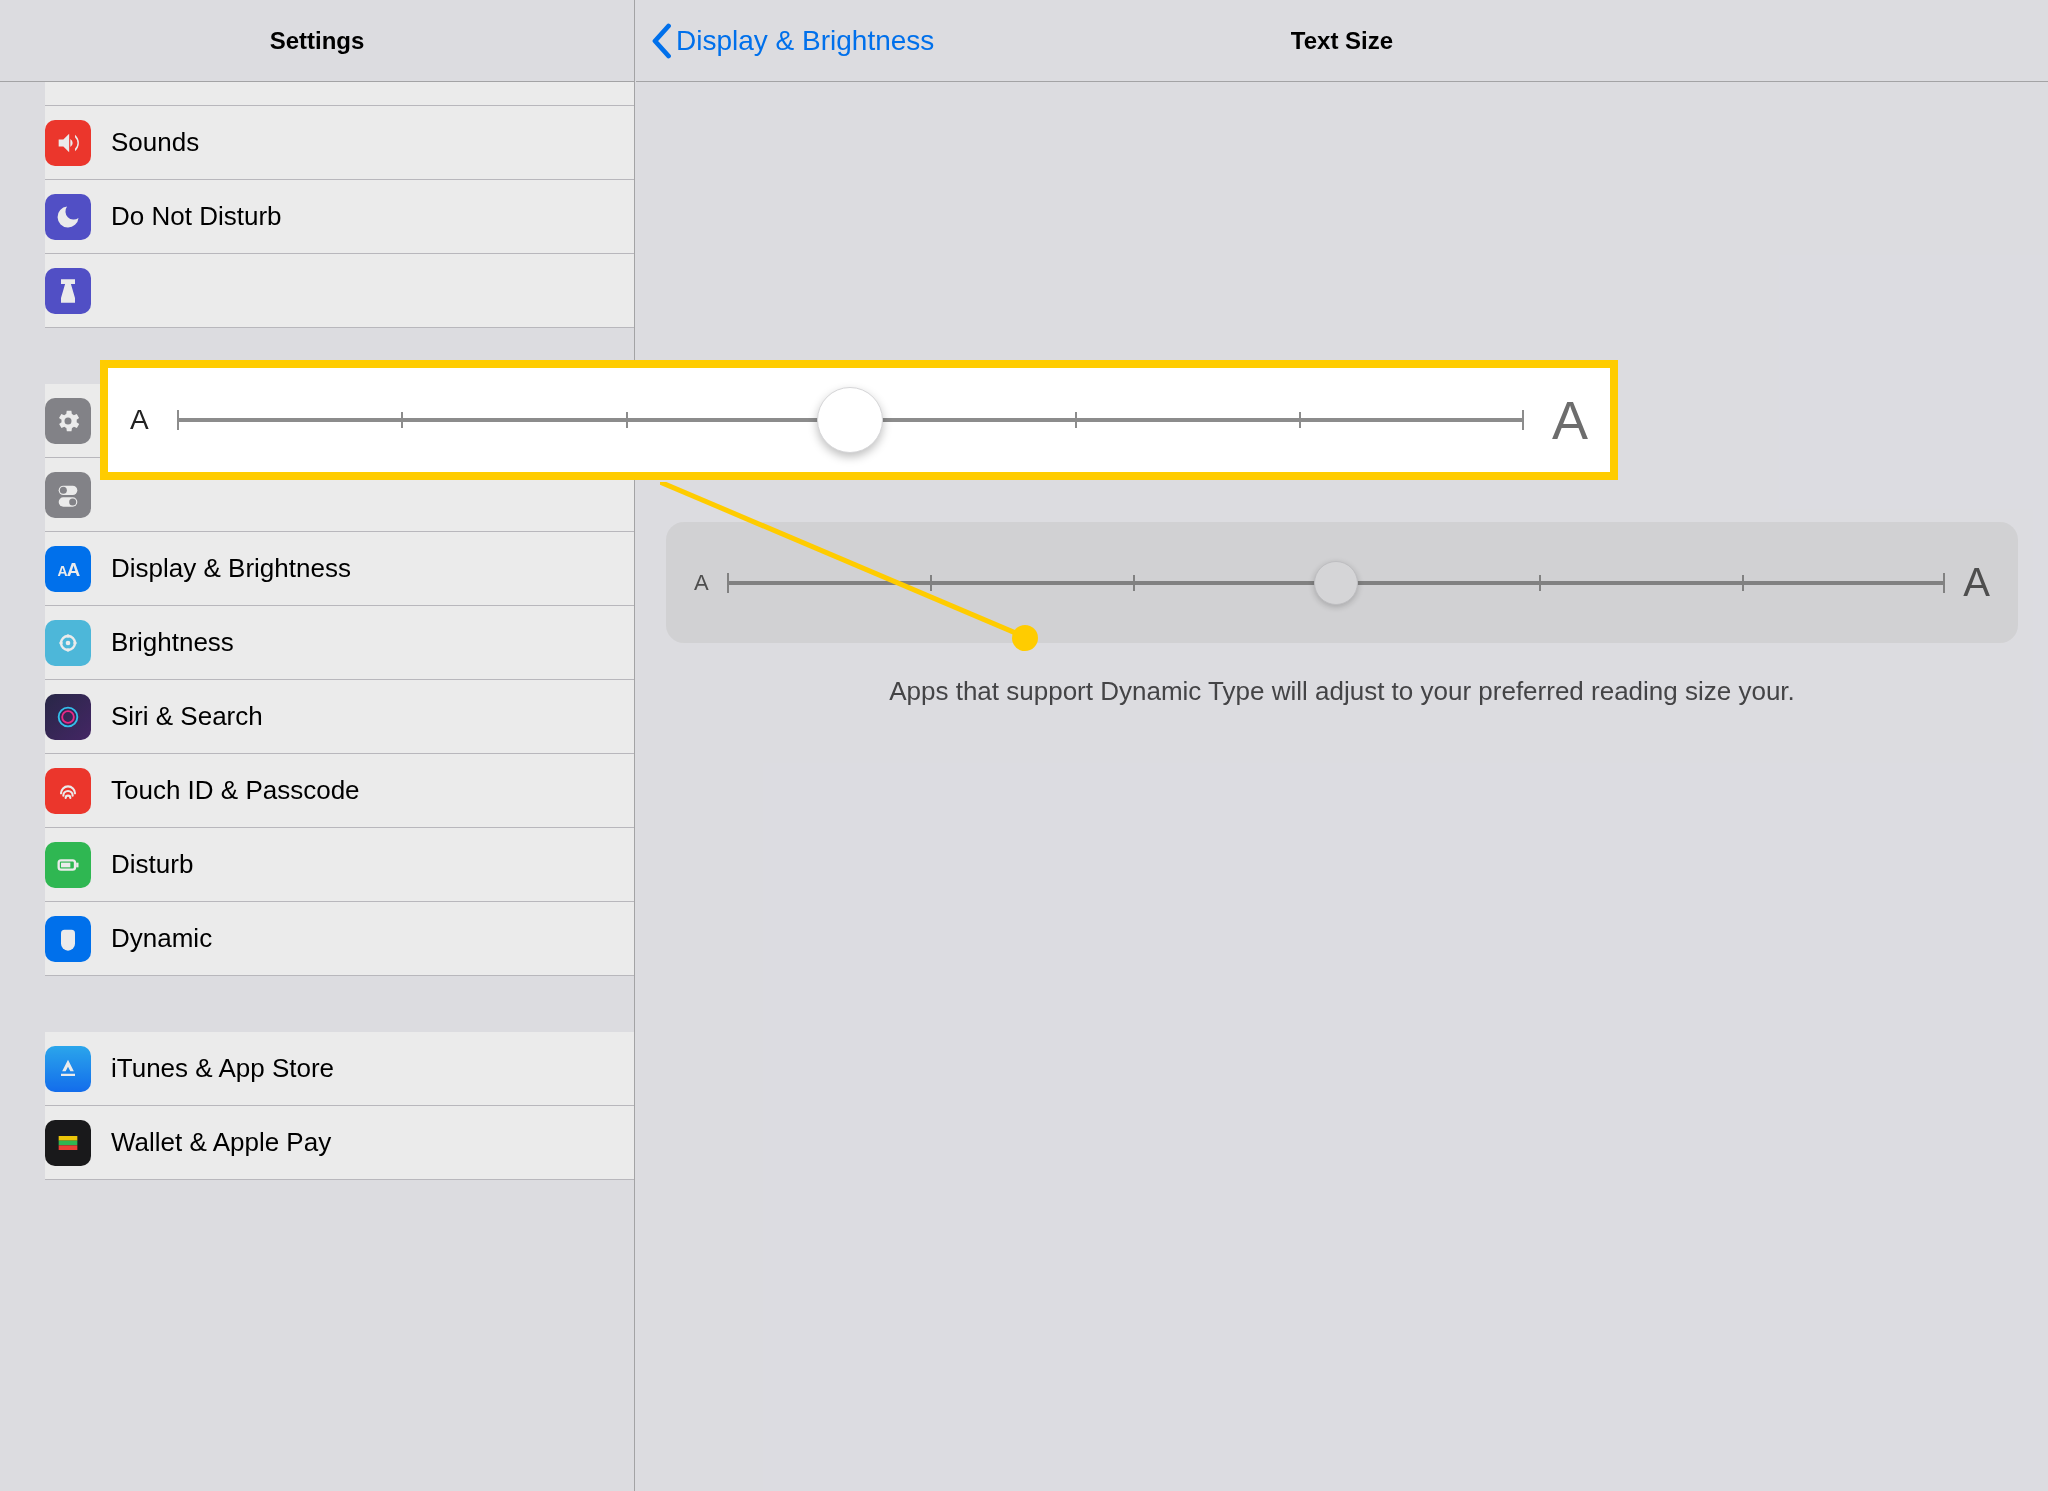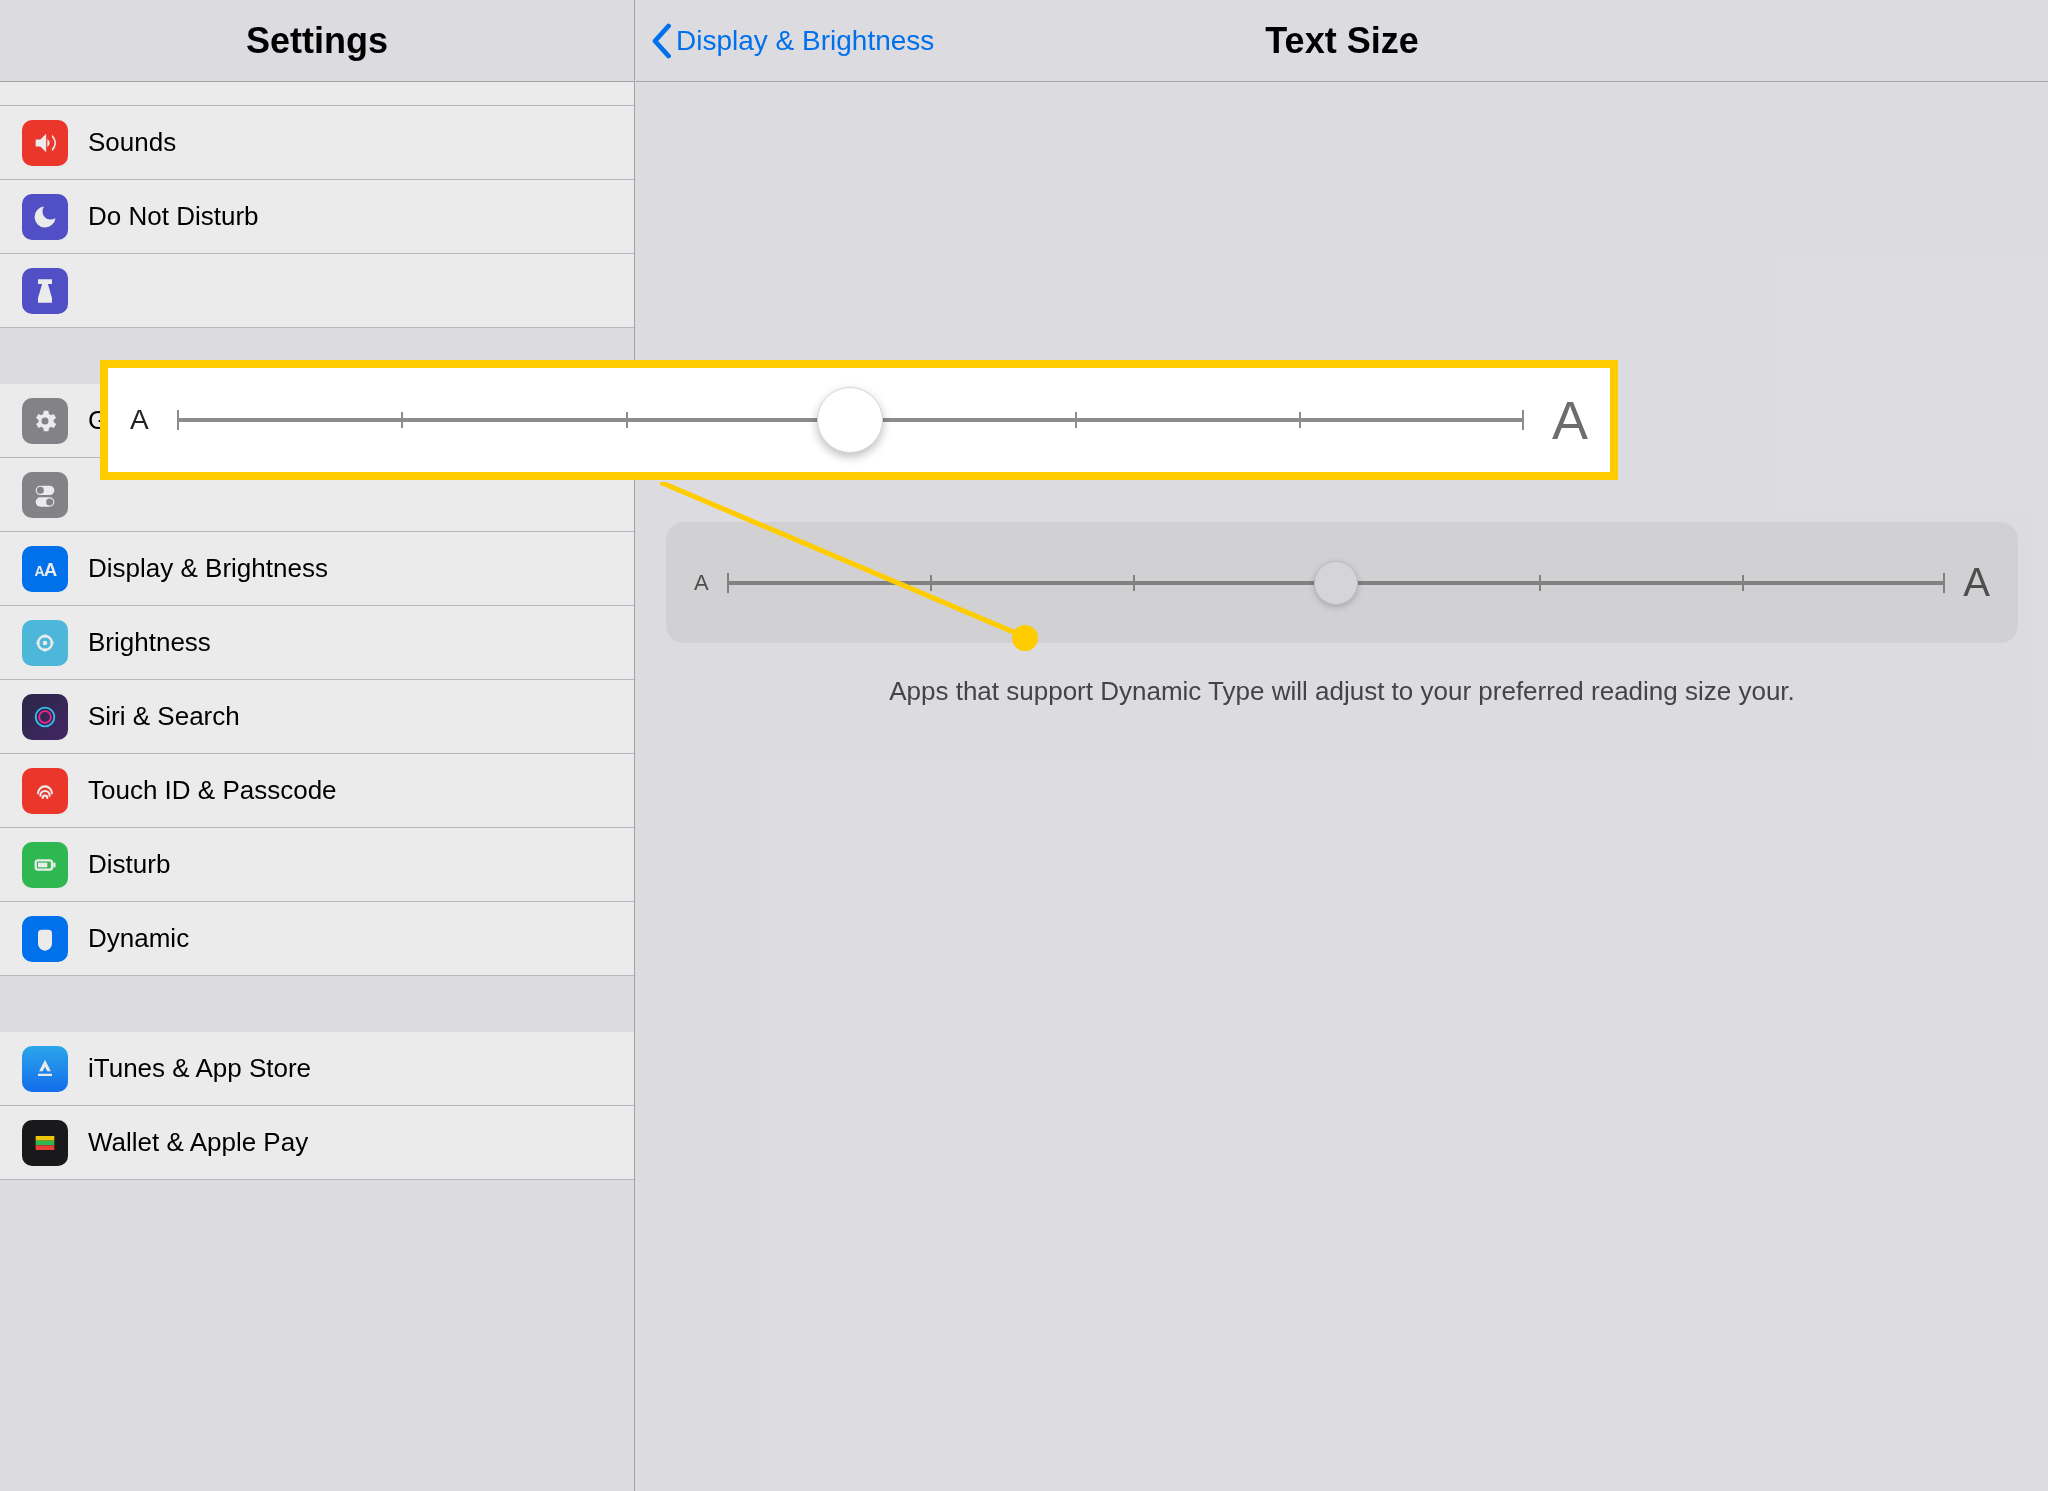--- a/index.html
+++ b/index.html
@@ -11,29 +11,29 @@
     position: absolute; left: 0; top: 0; width: 635px; height: 100%;
     background: #efeff4; border-right: 1px solid #b1b1b4;
   }
   .pane-right {
     position: absolute; left: 636px; top: 0; right: 0; height: 100%;
     background: #efeff4;
   }
 
   
   .header { height: 82px; display: flex; align-items: center; border-bottom: 1px solid #b1b1b4; position: relative; }
-  .header .title { position:absolute; left:0; right:0; text-align:center; font-size: 36px; font-weight: 600; color: #000; }
+  .header .title { position:absolute; left:0; right:0; text-align:center; font-size: 24px; font-weight: 600; color: #000; }
   .back-btn { display: flex; align-items: center; color: #007aff; font-size: 28px; gap: 4px; cursor: pointer; margin-left: 14px; z-index: 2; }
   .back-btn svg { width: 22px; height: 36px; }
 
   
   .group-spacer { height: 56px; background: #efeff4; }
   .row {
     height: 74px; background: #fff; display: flex; align-items: center;
-    padding-left: 22px; border-bottom: 1px solid #c8c7cc; font-size: 26px; color: #000;
+    border-bottom: 1px solid #c8c7cc; font-size: 26px; color: #000; margin-left: 45px;
   }
   .row.partial-cut { height: 24px; border-bottom: 1px solid #c8c7cc; background:#fff; }
   .row .icon-holder {
     width: 46px; height: 46px; border-radius: 10px; margin-right: 20px;
     display:flex; align-items:center; justify-content:center; flex: none;
   }
   .row .icon-holder svg { width: 28px; height: 28px; fill: #fff; }
   .row .label { flex: 1; }
 
   

